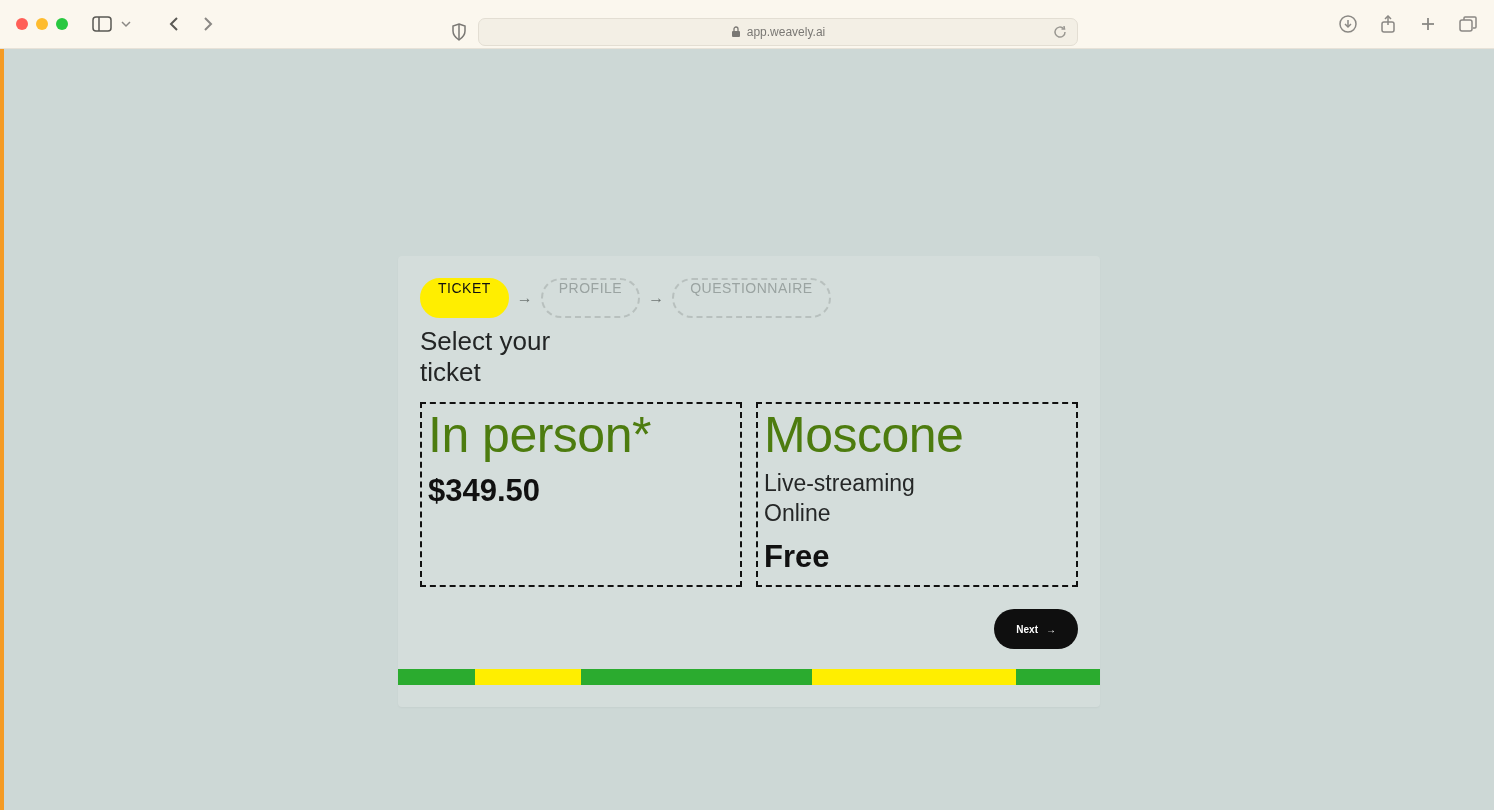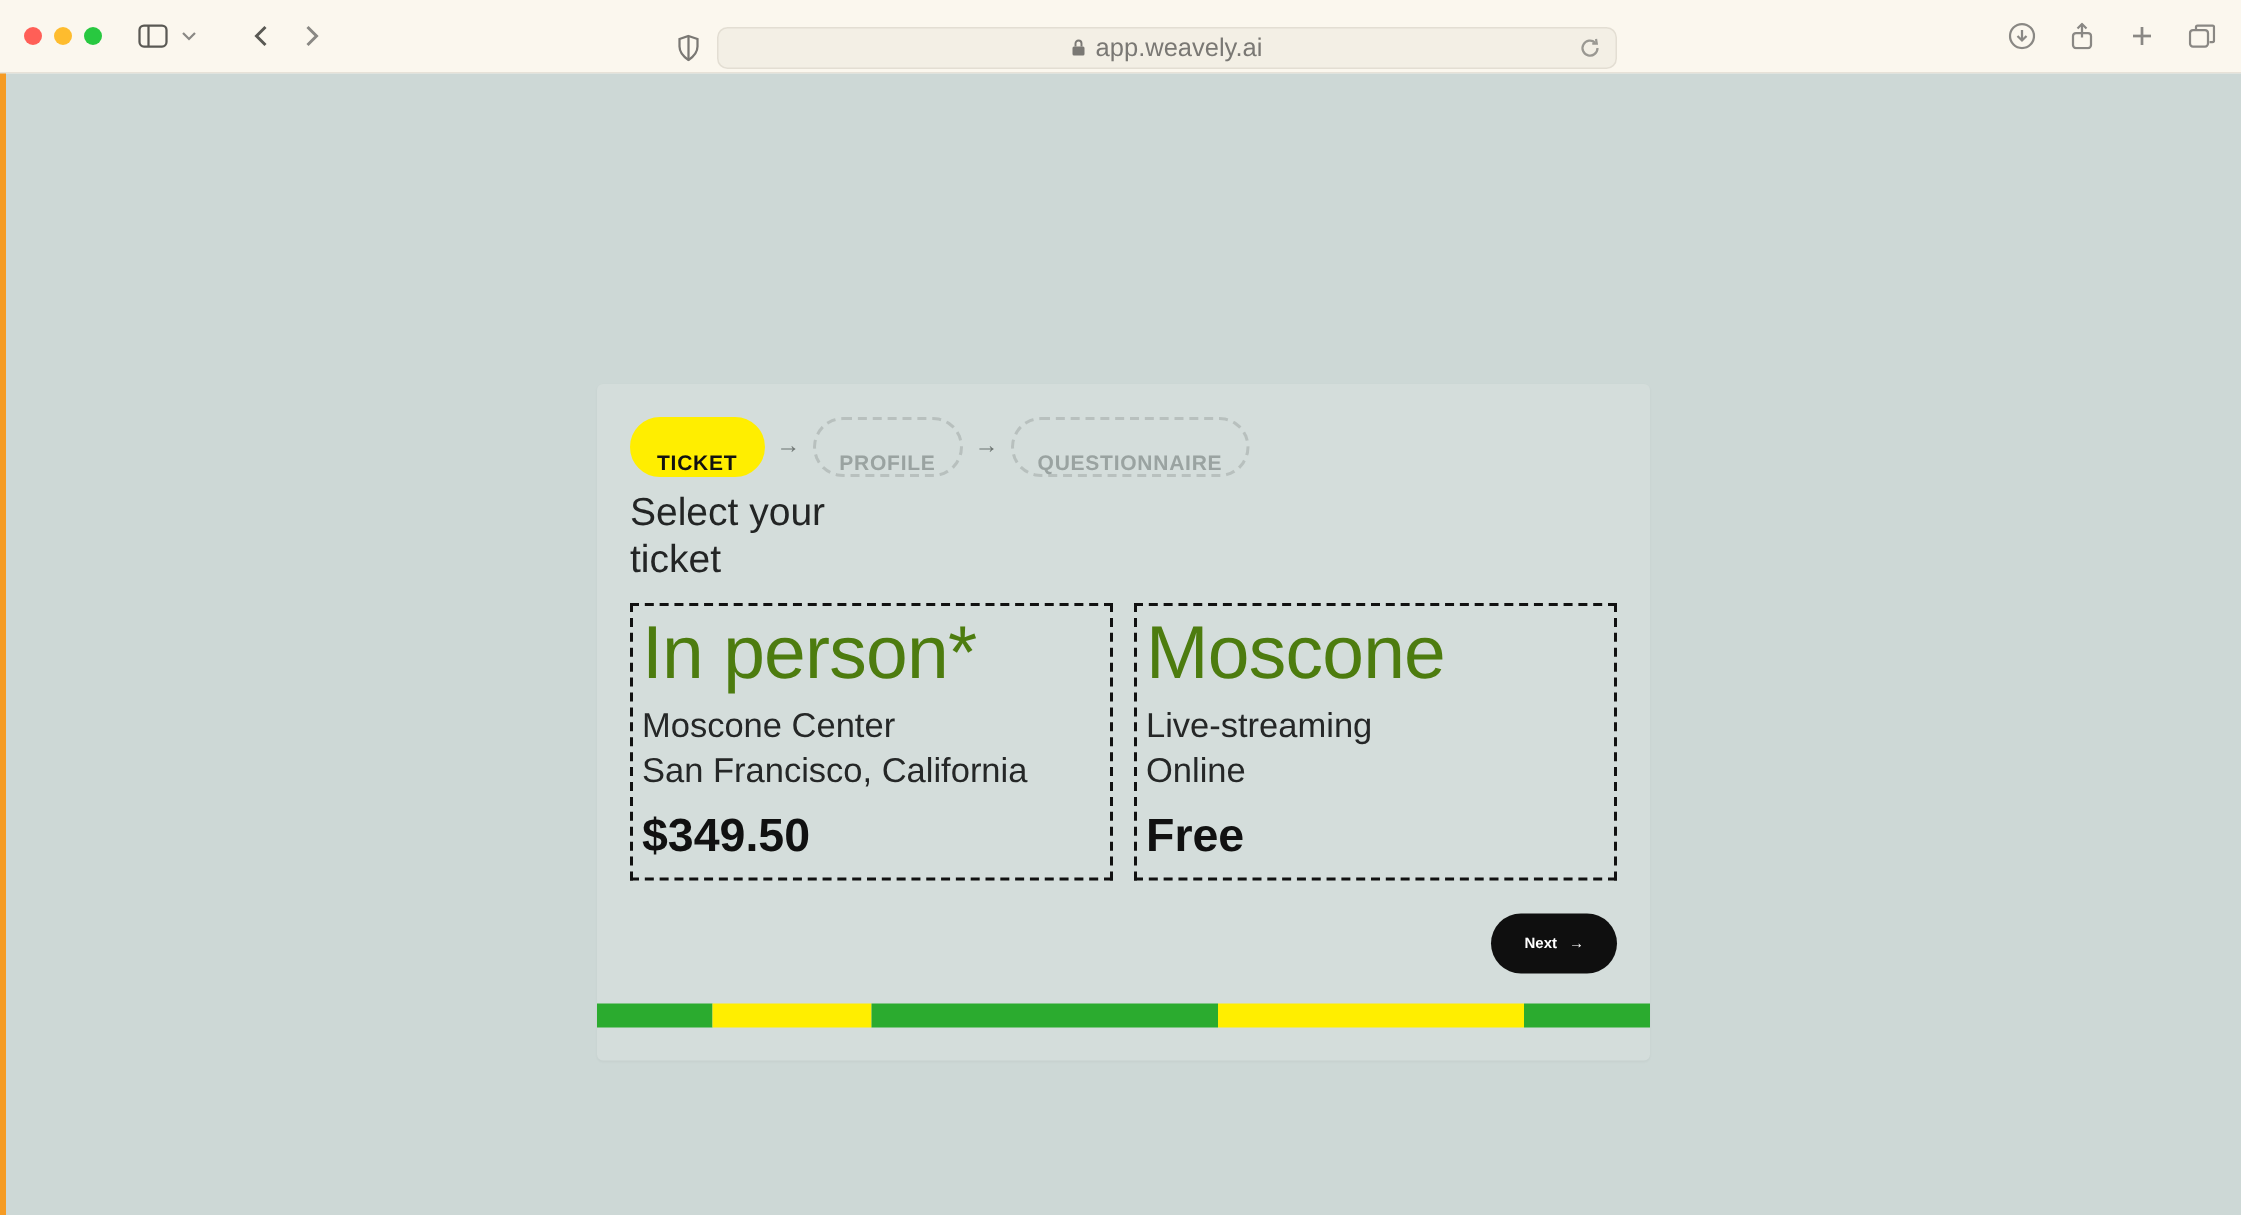--- a/index.html
+++ b/index.html
@@ -31,21 +31,21 @@
   .chrome .nav-group { display:flex; align-items:center; gap:14px; margin-left:10px;}
 
   .addr-wrap { flex:1; display:flex; justify-content:center; }
   .addr {
     width: 600px; height: 28px;
     background: #f3efe5;
     border: 1px solid #e3ded3;
     border-radius: 7px;
     display: flex; align-items: center; justify-content: center;
     gap: 6px;
-    color: #7a7874; font-size: 17px;
+    color: #7a7874; font-size: 12px;
     position: relative;
     margin-top: 16px;
   }
   .addr .shield { position:absolute; left:-28px; color:#7a7874;}
   .addr .reload { position:absolute; right:10px; color:#9a9892;}
   .chrome-right { display:flex; align-items:center; gap:20px; margin-left:auto;}
 
   
   .page {
     width: 100%; height: calc(810px - 49px);
@@ -62,22 +62,22 @@
     border-radius: 4px;
     padding: 22px 0 22px 0;
     box-shadow: 0 1px 2px rgba(0,0,0,0.04);
   }
   .card-inner { padding: 0 22px; }
 
   
   .stepper { display:flex; align-items:center; gap:8px; }
   .step-pill {
     height: 40px; padding: 0 16px; border-radius: 999px;
-    display:flex; align-items:flex-end; justify-content:center;
-    font-size: 14px; font-weight: 700; letter-spacing: 0.5px;
+    display:flex; align-items:flex-start; justify-content:center;
+    font-size: 14px; font-weight: 400; letter-spacing: 0.5px;
   }
   .step-pill.active { background:#ffee00; color:#111; border:2px solid #ffee00; }
   .step-pill.inactive {
     background: transparent; color:#9aa3a1;
     border: 2px dashed #b8c0be;
   }
   .step-arrow { color:#6e7573; font-size:16px; }
 
   .section-title {
     margin-top: 8px;
@@ -221,22 +221,20 @@
         <div class="step-pill inactive">
           <span>QUESTIONNAIRE</span>
         </div>
       </div>
 
       <div class="section-title">Select your ticket</div>
 
       <div class="tickets">
         <div class="ticket">
           <div class="t-title">In person*</div>
-          <div class="t-desc">Moscone Center
-San Francisco, California</div>
           <div class="t-price">$349.50</div>
         </div>
         <div class="ticket">
           <div class="t-title">Moscone</div>
           <div class="t-desc">Live-streaming
 Online</div>
           <div class="t-price">Free</div>
         </div>
       </div>
 

